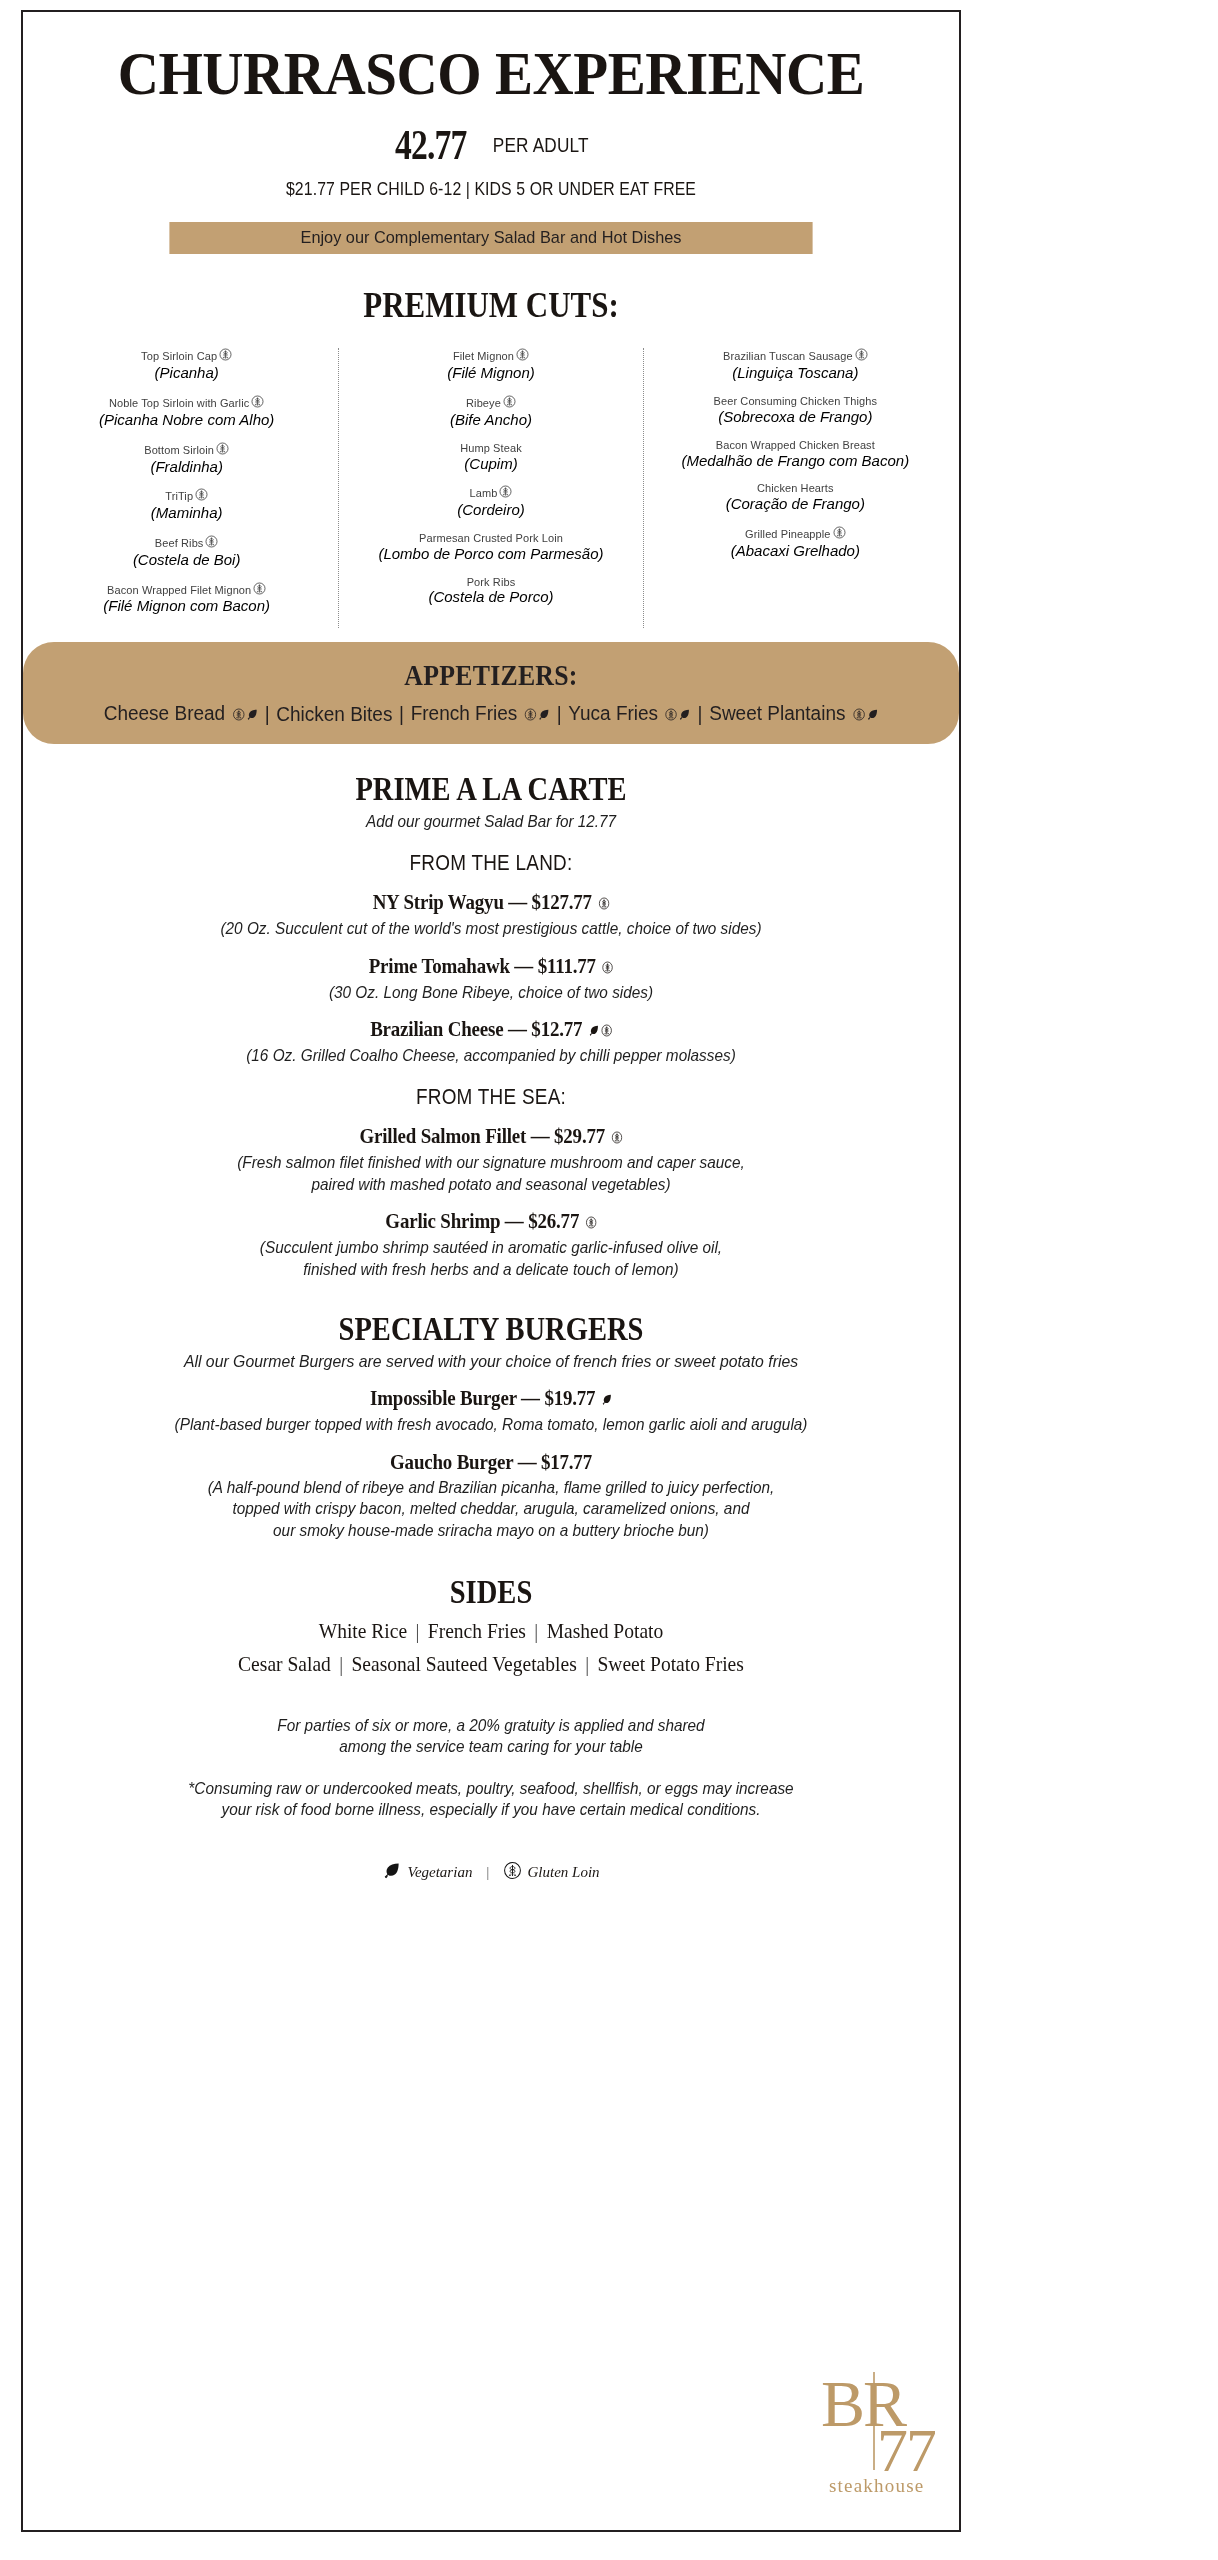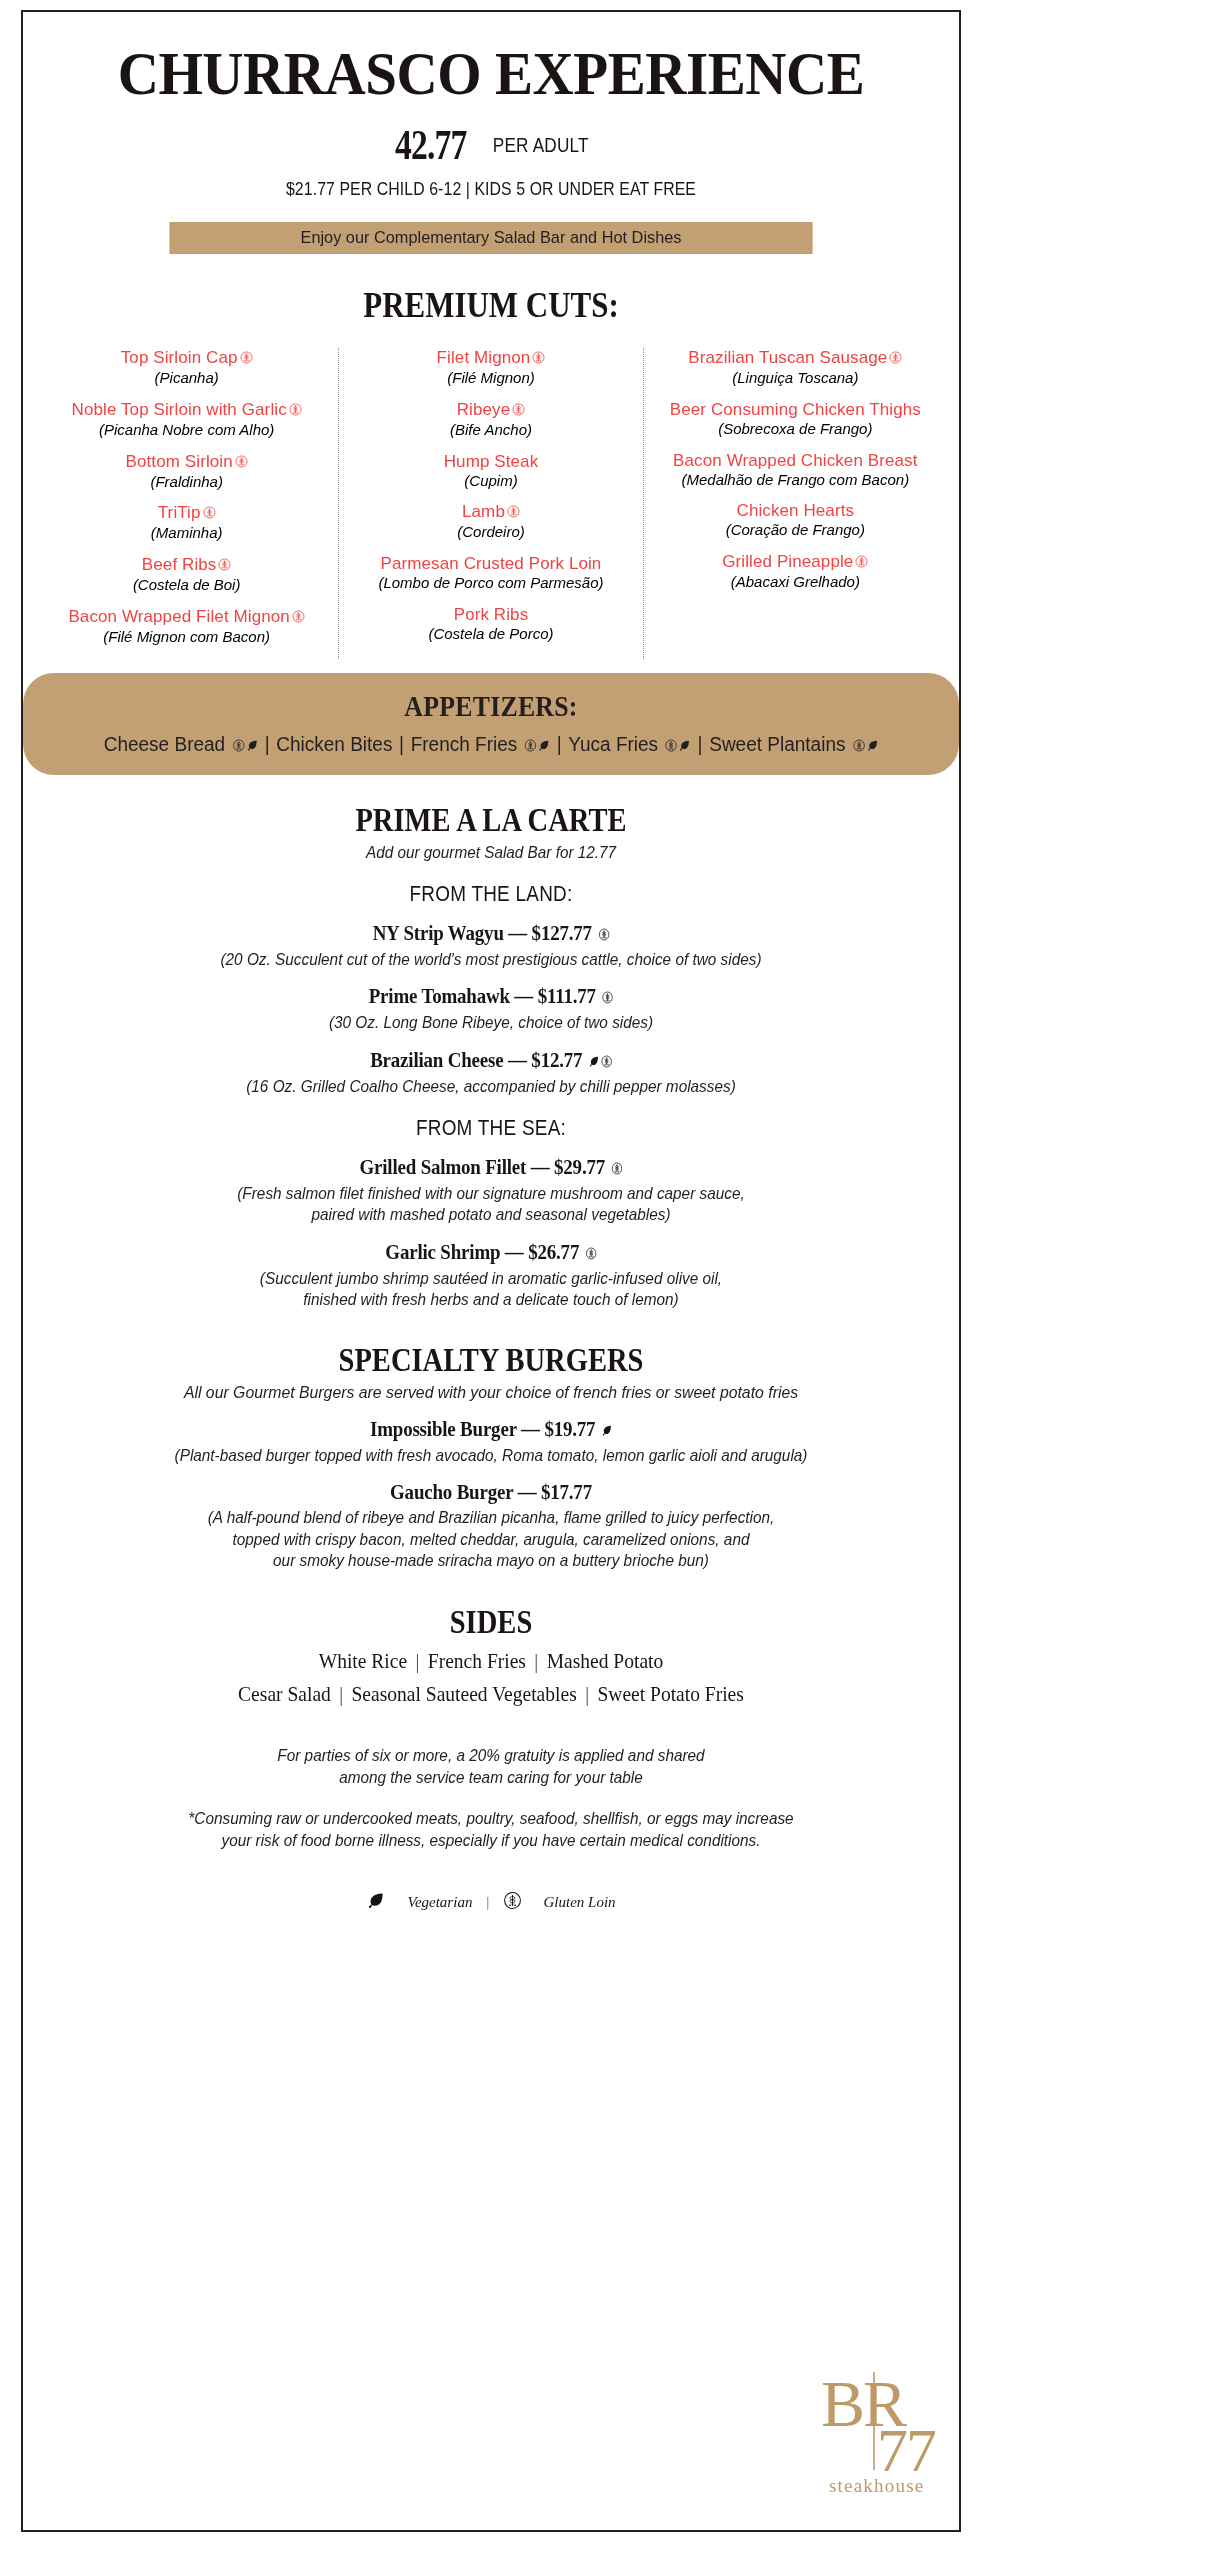--- a/index.html
+++ b/index.html
@@ -90,23 +90,23 @@
     flex:1;
     text-align:center;
     padding:0 6px;
   }
   .cuts-col.mid { border-left:1px dotted #8c8c8c; border-right:1px dotted #8c8c8c; }
   .cut {
     margin-bottom:13px;
     line-height:1.18;
   }
   .cut .en {
-    font-size:17px;
+    font-size:11px;
     font-weight:300;
-    color:#ef4444;
+    color:#404040;
     letter-spacing:0.1px;
     white-space:nowrap;
   }
   .cut .pt {
     font-size:15px;
     font-style:italic;
     font-weight:300;
     color:#000000;
     white-space:nowrap;
   }
@@ -233,21 +233,21 @@
   .legend {
     margin-top:40px;
     display:flex; align-items:center; justify-content:center;
     font-size:15px;
     font-style:italic;
     font-family:"Liberation Serif", serif;
     color:#1a1512;
     gap:8px;
   }
   .legend .bar { color:#666; margin:0 5px; }
-  .legend-item { display:flex; align-items:center; gap:22px; }
+  .legend-item { display:flex; align-items:center; gap:6px; }
 
   
   .logo {
     position:absolute;
     right:24px; bottom:30px;
     width:120px; height:130px;
   }
 </style>
 </head>
 <body>

